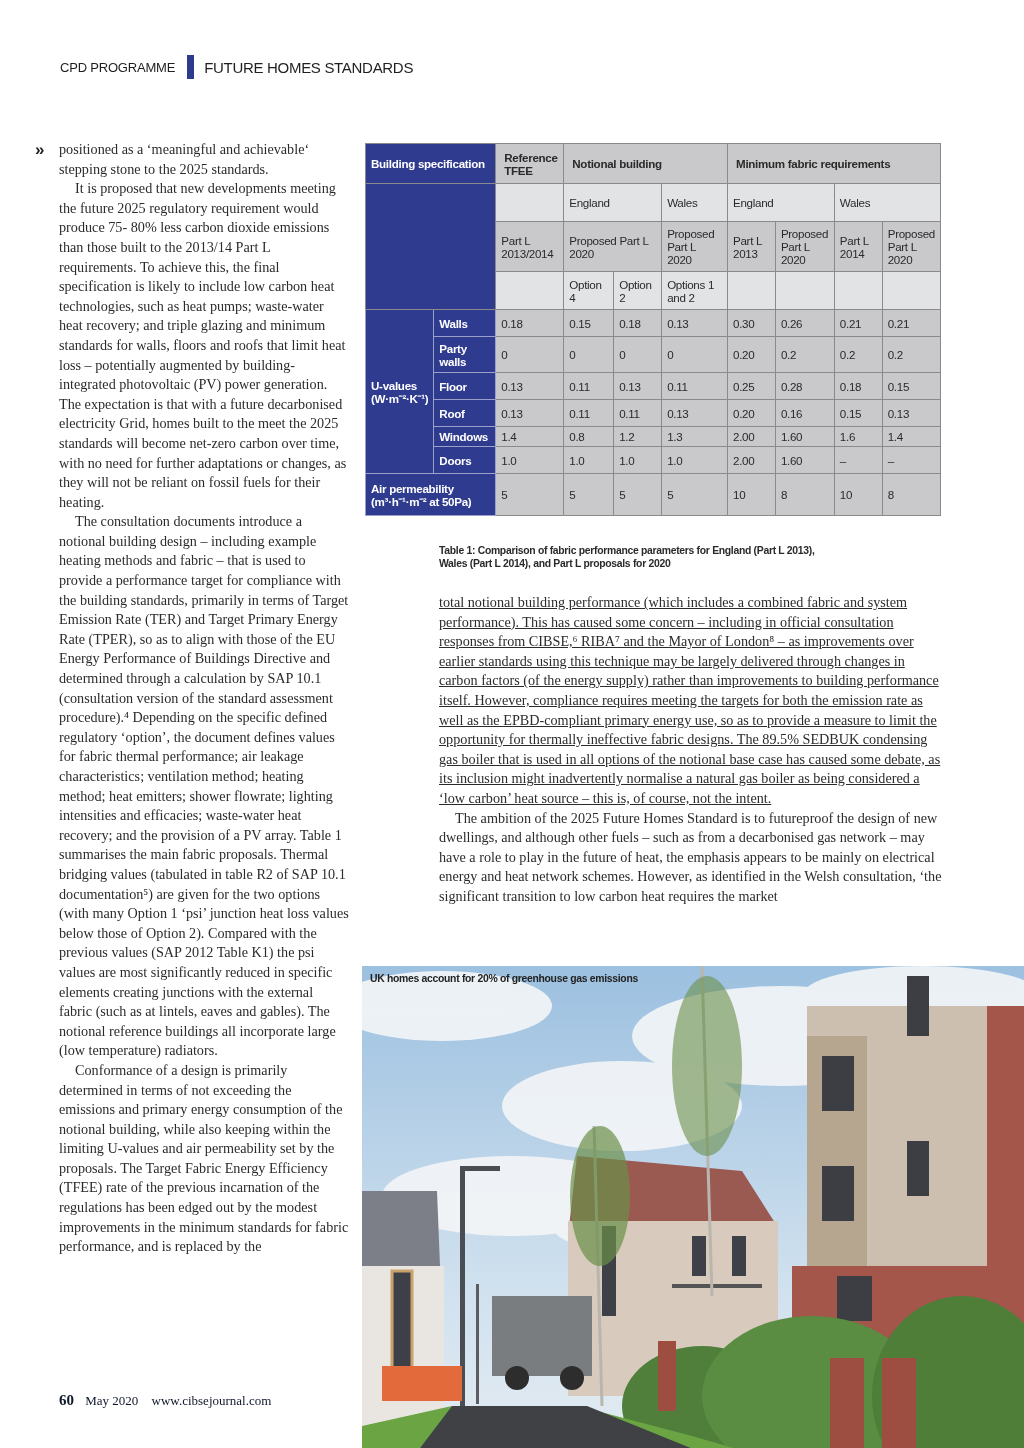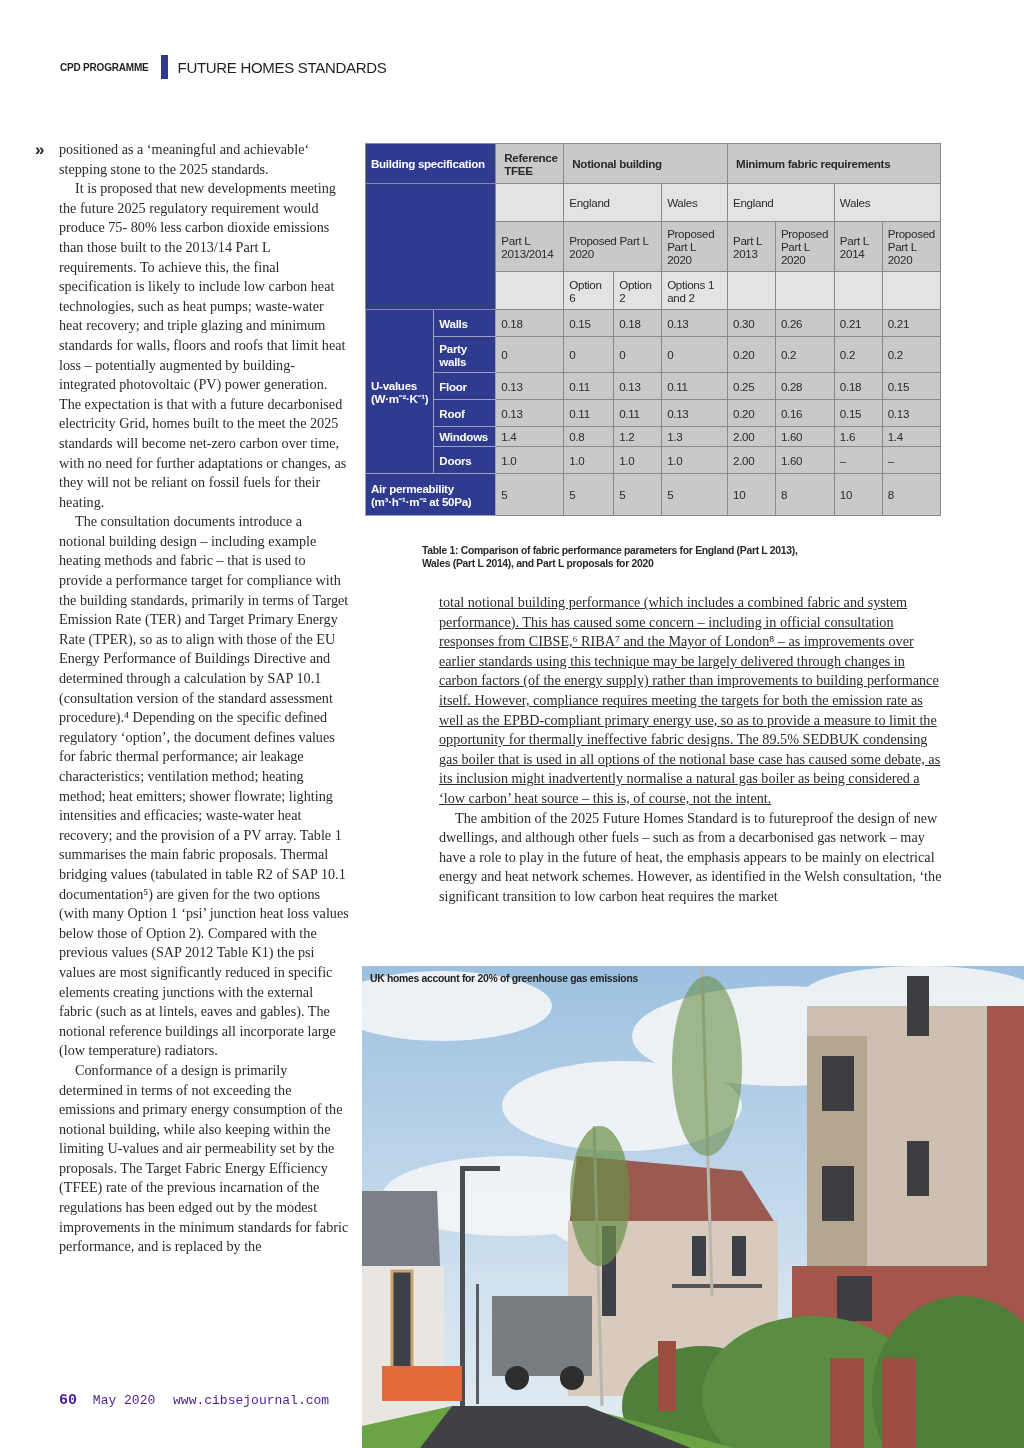--- a/index.html
+++ b/index.html
@@ -1,44 +1,44 @@
 <!DOCTYPE html>
 <html><head>
 <meta charset="utf-8">
 <style>
   html, body { margin:0; padding:0; background:#ffffff; }
   body { width:1024px; height:1448px; position:relative; overflow:hidden; font-family:"Liberation Serif", serif; color:#2a2a2a; }
   .header { position:absolute; left:60px; top:55px; height:24px; display:flex; align-items:center; font-family:"Liberation Sans", sans-serif; }
-  .header .left { font-weight:bold; font-size:10px; color:#1f1f1f; letter-spacing:-0.2px; }
+  .header .left { font-weight:normal; font-size:13px; color:#1f1f1f; letter-spacing:-0.2px; }
   .header .bar { width:7px; height:24px; background:#2e3a8c; margin:0 10px 0 12px; }
   .header .right { font-size:15px; color:#1f1f1f; letter-spacing:-0.3px; }
 
   .col-left { position:absolute; left:59px; top:140px; width:290px; font-size:14.2px; line-height:19.6px; color:#2b2b2b; }
   .col-left p { margin:0; text-indent:16px; }
   .col-left p.first { text-indent:0; }
   .chev { position:absolute; left:-24px; top:0px; font-family:"Liberation Sans", sans-serif; font-weight:bold; font-size:17px; color:#222; }
 
   .tbl { position:absolute; left:365px; top:143px; width:576px; border-collapse:collapse; font-family:"Liberation Sans", sans-serif; font-size:11.6px; letter-spacing:-0.3px; color:#2a2a2a; }
   .tbl td { border:1px solid #8a8a8a; padding:3px 5px; vertical-align:middle; line-height:13px; }
   .tbl .blue { background:#2f3b8f; color:#ffffff; font-weight:bold; }
   .tbl .blue-l { background:#2f3b8f; color:#ffffff; font-weight:bold; border-color:#9aa0c8; }
   .tbl .g1 { background:#c9c9cb; }
   .tbl .g2 { background:#e2e3e5; }
   .tbl .bold { font-weight:bold;padding-left:8px; }
 
-  .caption { position:absolute; left:422px; top:544px; width:400px; font-family:"Liberation Sans", sans-serif; font-weight:bold; font-size:10.4px; line-height:13px; color:#2a2a2a; letter-spacing:-0.3px; }
+  .caption { position:absolute; left:439px; top:544px; width:400px; font-family:"Liberation Sans", sans-serif; font-weight:bold; font-size:10.4px; line-height:13px; color:#2a2a2a; letter-spacing:-0.3px; }
 
   .col-right { position:absolute; left:439px; top:593px; width:505px; font-size:14.2px; line-height:19.6px; color:#2b2b2b; }
   .col-right p { margin:0; text-indent:16px; }
   .col-right p.first { text-indent:0;text-decoration:underline; }
 
   .photo { position:absolute; left:362px; top:929px; width:662px; height:519px; overflow:hidden;margin-top:37px; }
   .photo-caption { position:absolute; left:8px; top:6px; font-family:"Liberation Sans", sans-serif; font-weight:bold; font-size:10.4px; line-height:13px; color:#222; z-index:5; letter-spacing:-0.3px; }
 
-  .footer { position:absolute; left:59px; top:1392px; font-family:Liberation Mono, monospace; font-size:13px; color:#4c1d95; }
+  .footer { position:absolute; left:59px; top:1392px; font-family:Liberation Serif, serif; font-size:13px; color:#0f172a; }
   .footer .pg { font-weight:bold; font-size:15px; margin-right:8px; }
   .footer .date { margin-right:10px; }
 </style>
 </head>
 <body>
 
 <div class="header">
   <span class="left">CPD PROGRAMME</span>
   <span class="bar"></span>
   <span class="right">FUTURE HOMES STANDARDS</span>
@@ -84,21 +84,21 @@
     <td class="g1">Part L 2013/2014</td>
     <td class="g1" colspan="2">Proposed Part L 2020</td>
     <td class="g1">Proposed Part L 2020</td>
     <td class="g1">Part L 2013</td>
     <td class="g1">Proposed Part L 2020</td>
     <td class="g1">Part L 2014</td>
     <td class="g1">Proposed Part L 2020</td>
   </tr>
   <tr style="height:38px">
     <td class="g2"></td>
-    <td class="g2">Option 6</td>
+    <td class="g2">Option 4</td>
     <td class="g2">Option 2</td>
     <td class="g2">Options 1 and 2</td>
     <td class="g2"></td>
     <td class="g2"></td>
     <td class="g2"></td>
     <td class="g2"></td>
   </tr>
   </tbody>
     <tbody id="uvalue-body">
       <tr style="height: 27px;">

